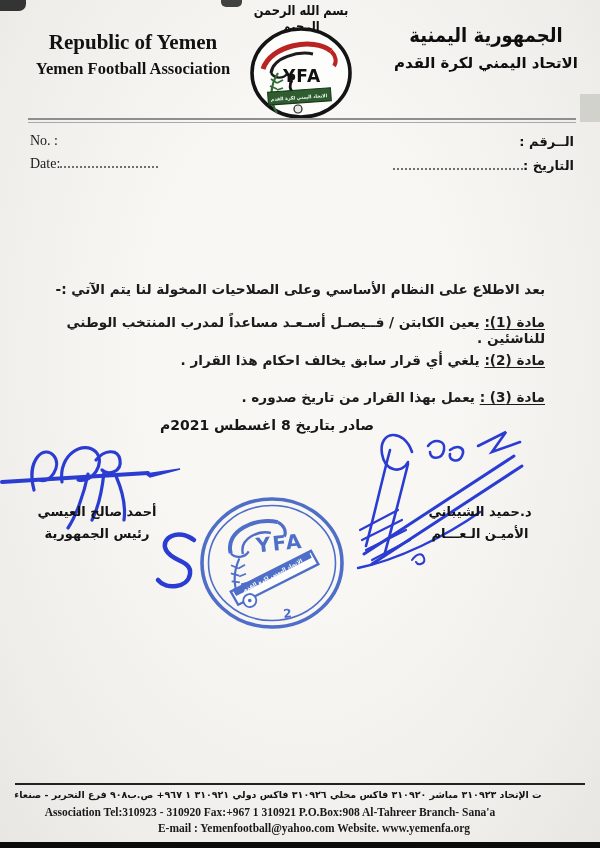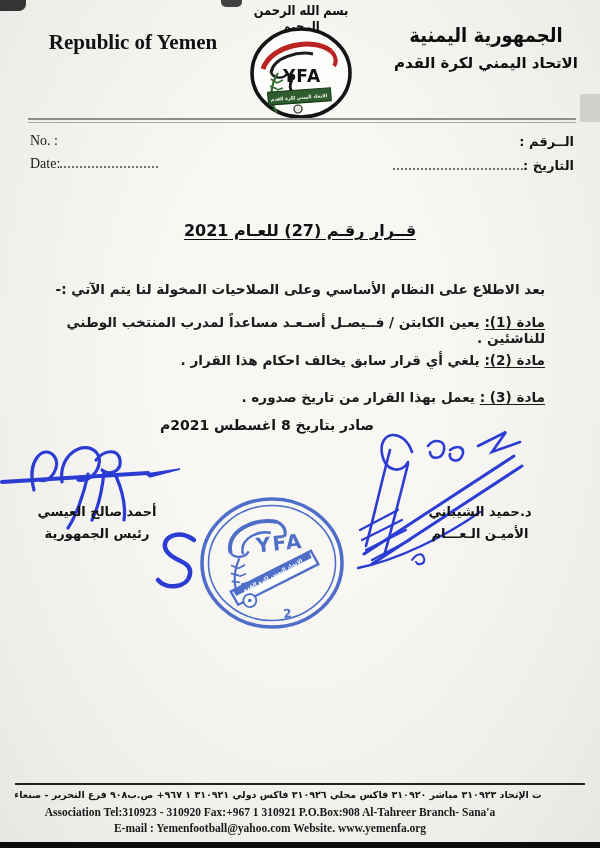--- a/index.html
+++ b/index.html
@@ -58,20 +58,21 @@
 <div id="page">
 
   <div class="abs blob" style="left:0;top:0;width:26px;height:11px;border-radius:0 0 7px 0;"></div>
   <div class="abs blob" style="left:221px;top:0;width:21px;height:7px;border-radius:0 0 5px 5px;opacity:.8;"></div>
   <div class="abs" style="right:0;top:94px;width:20px;height:28px;background:#cbcac6;opacity:.8;"></div>
 
   <div class="abs bismillah">بسم الله الرحمن الرحيم</div>
 
   <div class="abs hdr-en">
     <div class="l1">Republic of Yemen</div>
+    <div class="l2">Yemen Football Association</div>
   </div>
 
   <div class="abs hdr-ar">
     <div class="l1">الجمهورية اليمنية</div>
     <div class="l2">الاتحاد اليمني لكرة القدم</div>
   </div>
 
   <svg class="abs" style="left:247px;top:27px;" width="108" height="92" viewBox="0 0 108 92">
     <ellipse cx="54" cy="46" rx="49" ry="44" fill="#fdfdfb" stroke="#141414" stroke-width="3.6"></ellipse>
 
@@ -104,23 +105,20 @@
     </div>
   </div>
 
   <div class="abs meta-ar">
     <div class="row"><span>الــرقم :</span></div>
     <div class="row">
       <span>التاريخ :</span><span class="dots" style="width:130px;"></span>
     </div>
   </div>
 
-  <div class="abs doc-title">
-    <span>قــرار رقـم (27) للعـام 2021</span>
-  </div>
 
   <div class="abs body-line" style="top:281px;">
     <span>بعد الاطلاع على النظام الأساسي وعلى الصلاحيات المخولة لنا يتم الآتي :-</span>
   </div>
   <div class="abs body-line" style="top:314px;">
     <span class="art-label">مادة (1):</span><span> يعين الكابتن / فــيصـل أسـعـد مساعداً لمدرب المنتخب الوطني للناشئين .</span>
   </div>
   <div class="abs body-line" style="top:352px;">
     <span class="art-label">مادة (2):</span><span> يلغي أي قرار سابق يخالف احكام هذا القرار .</span>
   </div>
@@ -193,16 +191,16 @@
         <circle cx="50" cy="105" r="6.5" stroke-width="1.8" fill="#fff"></circle>
         <circle cx="50" cy="105" r="1.8" fill="#3c60c4" stroke="none"></circle>
         <text x="82" y="126" font-family="DejaVu Sans, sans-serif" font-size="12" font-weight="700" fill="#3c60c4" stroke="none">2</text>
       </g>
     </g>
   </svg>
 
   <div class="abs ftr-rule"></div>
   <div class="abs ftr-ar">ت الإتحاد ٣١٠٩٢٣ مباشر ٣١٠٩٢٠ فاكس محلي ٣١٠٩٢٦ فاكس دولي ٣١٠٩٢١ ١ ٩٦٧+ ص.ب٩٠٨ فرع التحرير - صنعاء</div>
   <div class="abs ftr-en" style="top:806px;">Association Tel:310923 - 310920  Fax:+967 1 310921  P.O.Box:908 Al-Tahreer Branch- Sana'a</div>
-  <div class="abs ftr-en" style="top:822px;">E-mail : Yemenfootball@yahoo.com Website. www.yemenfa.org</div>
+  <div class="abs ftr-en" style="top:822px;margin-left:44px;">E-mail : Yemenfootball@yahoo.com Website. www.yemenfa.org</div>
   <div class="abs bottom-bar"></div>
 
 </div>
 
 </body></html>

